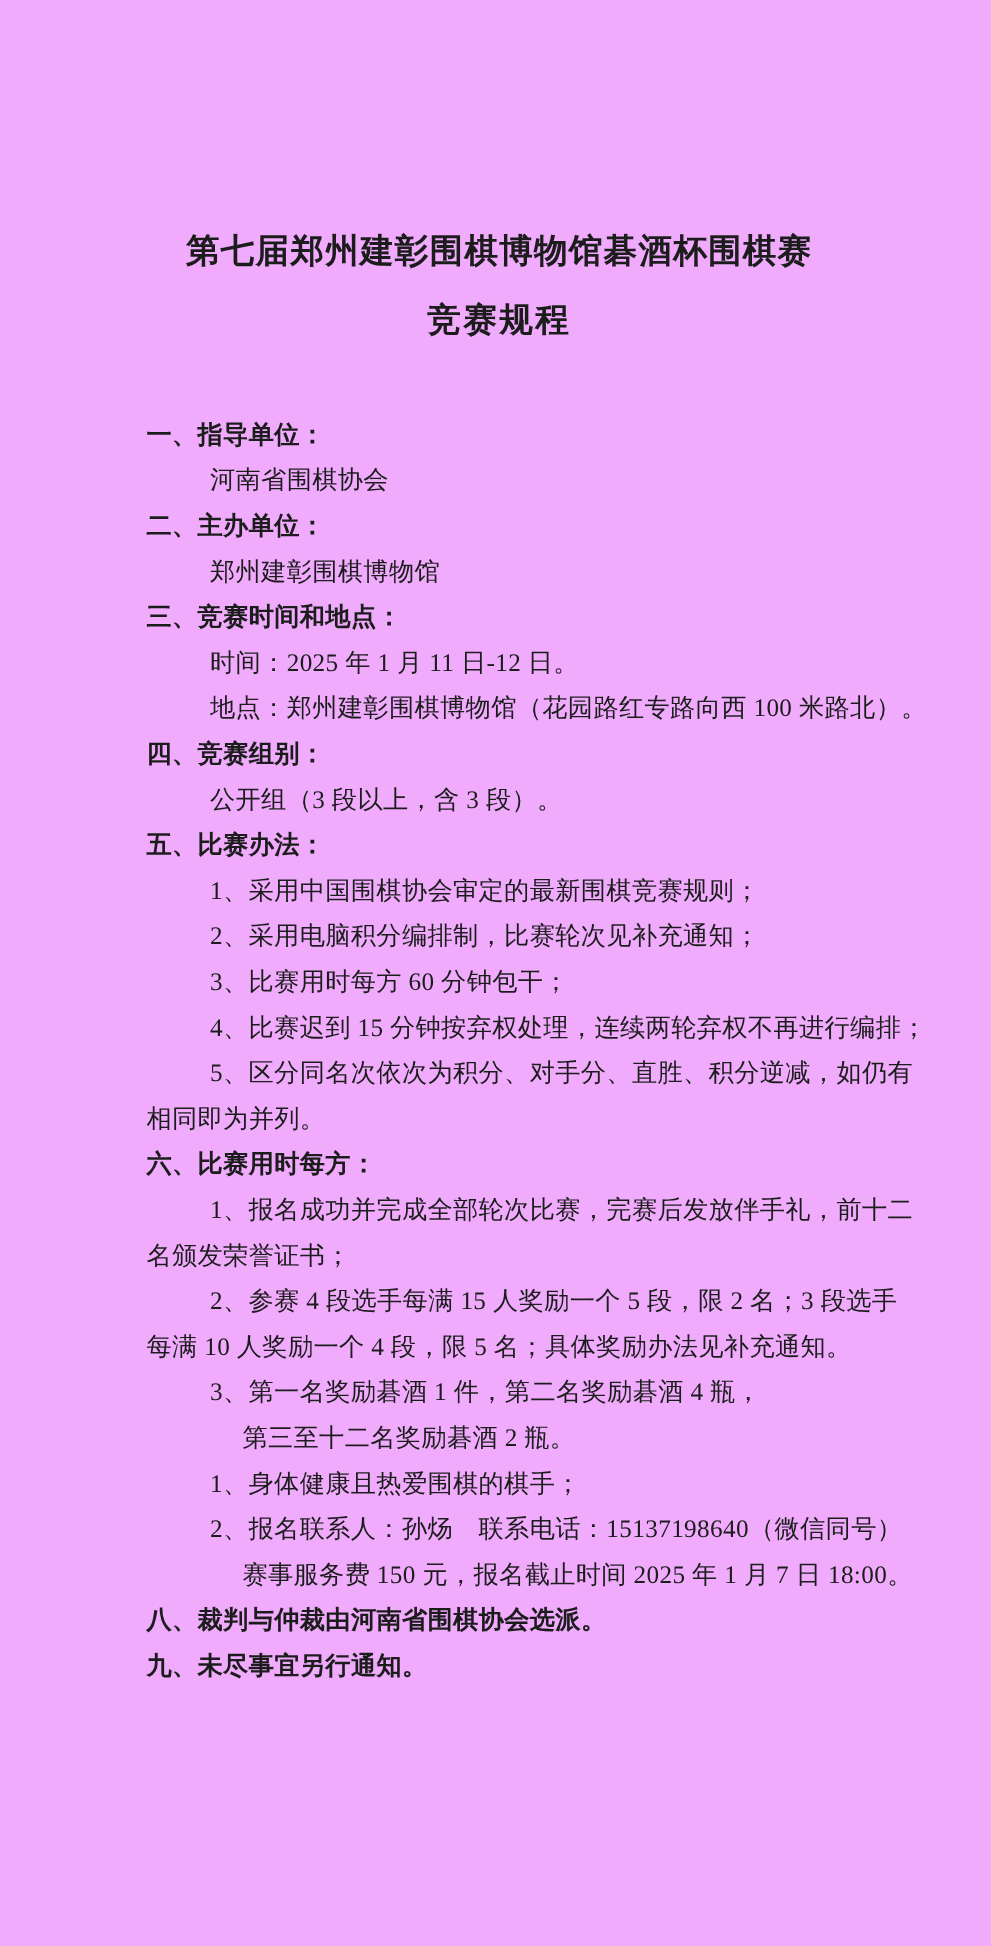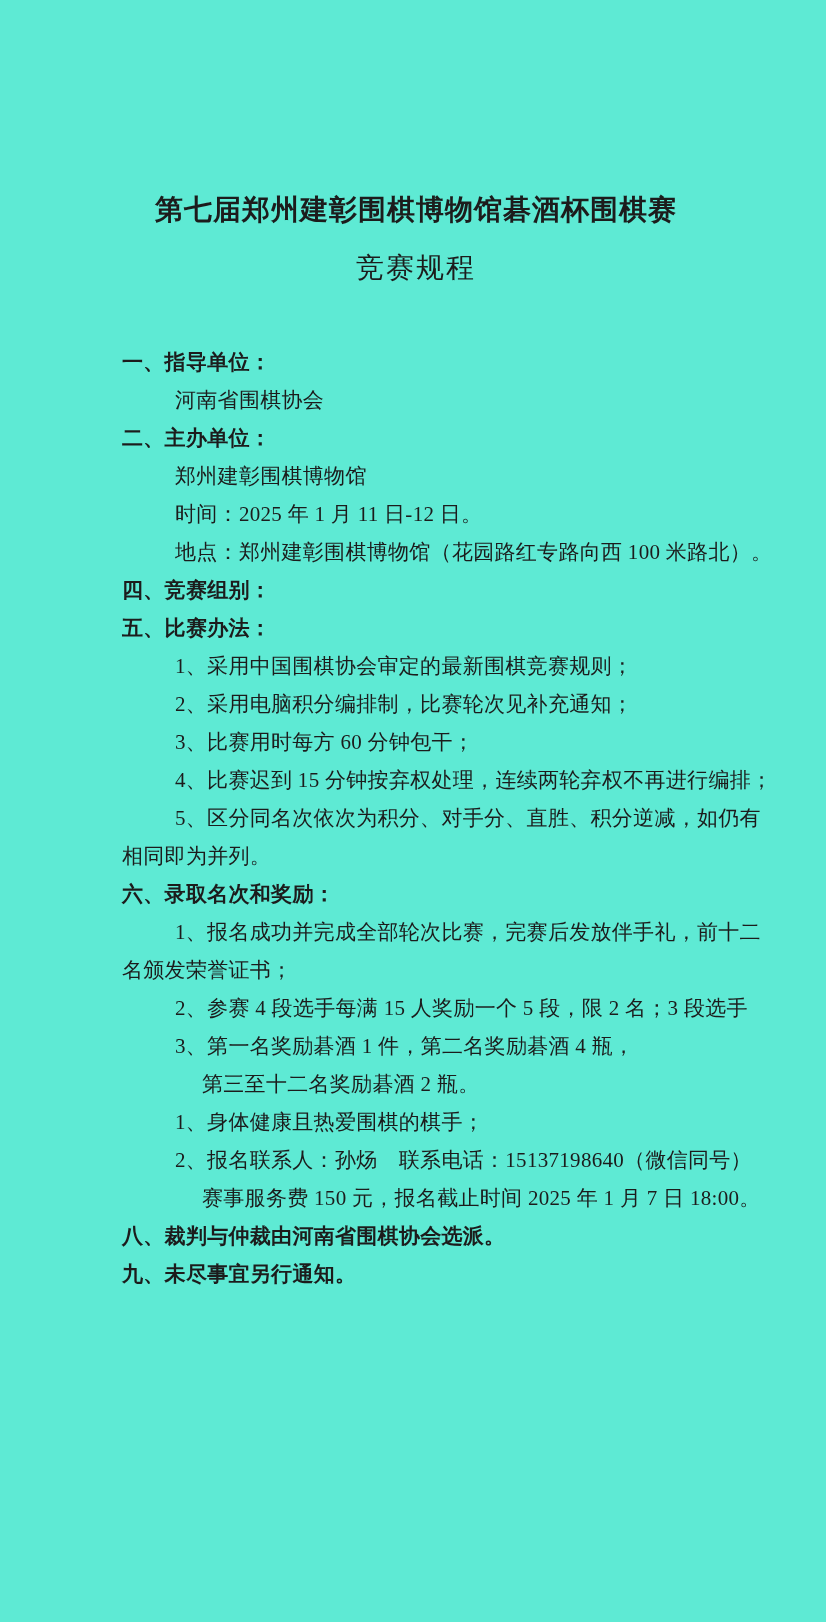--- a/index.html
+++ b/index.html
@@ -4,38 +4,38 @@
 <style>
   html, body {
     margin: 0;
     padding: 0;
     background: #ffffff;
   }
   .page {
     position: relative;
     width: 826px;
     height: 1622px;
-    background: #5eead4;
+    background: #f0abfc;
     box-sizing: border-box;
     padding: 190px 116px 0 122px;
     font-family: "Liberation Serif", "DejaVu Serif", serif;
     color: #1c1c1c;
     overflow: hidden;
   }
   .doc-title {
     font-size: 28px;
     font-weight: 700;
     text-align: center;
     line-height: 40px;
     margin: 0;
     letter-spacing: 1px;
   }
   .doc-subtitle {
     font-size: 28px;
-    font-weight: 400;
+    font-weight: 700;
     text-align: center;
     line-height: 40px;
     margin: 18px 0 0 0;
     letter-spacing: 2px;
   }
   .doc-body {
     margin-top: 55px;
     font-size: 21px;
     line-height: 38px;
   }
@@ -55,34 +55,37 @@
 <body>
 
 <div class="page">
   <h1 class="doc-title">第七届郑州建彰围棋博物馆碁酒杯围棋赛</h1>
   <h2 class="doc-subtitle">竞赛规程</h2>
   <div class="doc-body" id="doc-body">
       <div class="line heading">一、指导单位：</div>
       <div class="line indent1">河南省围棋协会</div>
       <div class="line heading">二、主办单位：</div>
       <div class="line indent1">郑州建彰围棋博物馆</div>
+      <div class="line heading">三、竞赛时间和地点：</div>
       <div class="line indent1">时间：2025 年 1 月 11 日-12 日。</div>
       <div class="line indent1">地点：郑州建彰围棋博物馆（花园路红专路向西 100 米路北）。</div>
       <div class="line heading">四、竞赛组别：</div>
+      <div class="line indent1">公开组（3 段以上，含 3 段）。</div>
       <div class="line heading">五、比赛办法：</div>
       <div class="line indent1">1、采用中国围棋协会审定的最新围棋竞赛规则；</div>
       <div class="line indent1">2、采用电脑积分编排制，比赛轮次见补充通知；</div>
       <div class="line indent1">3、比赛用时每方 60 分钟包干；</div>
       <div class="line indent1">4、比赛迟到 15 分钟按弃权处理，连续两轮弃权不再进行编排；</div>
       <div class="line indent1">5、区分同名次依次为积分、对手分、直胜、积分逆减，如仍有</div>
       <div class="line flush">相同即为并列。</div>
-      <div class="line heading">六、录取名次和奖励：</div>
+      <div class="line heading">六、比赛用时每方：</div>
       <div class="line indent1">1、报名成功并完成全部轮次比赛，完赛后发放伴手礼，前十二</div>
       <div class="line flush">名颁发荣誉证书；</div>
       <div class="line indent1">2、参赛 4 段选手每满 15 人奖励一个 5 段，限 2 名；3 段选手</div>
+      <div class="line flush">每满 10 人奖励一个 4 段，限 5 名；具体奖励办法见补充通知。</div>
       <div class="line indent1">3、第一名奖励碁酒 1 件，第二名奖励碁酒 4 瓶，</div>
       <div class="line indent2">第三至十二名奖励碁酒 2 瓶。</div>
       <div class="line indent1">1、身体健康且热爱围棋的棋手；</div>
       <div class="line indent1">2、报名联系人：孙炀　联系电话：15137198640（微信同号）</div>
       <div class="line indent2">赛事服务费 150 元，报名截止时间 2025 年 1 月 7 日 18:00。</div>
       <div class="line heading">八、裁判与仲裁由河南省围棋协会选派。</div>
       <div class="line heading">九、未尽事宜另行通知。</div>
     </div>
 </div>
 

